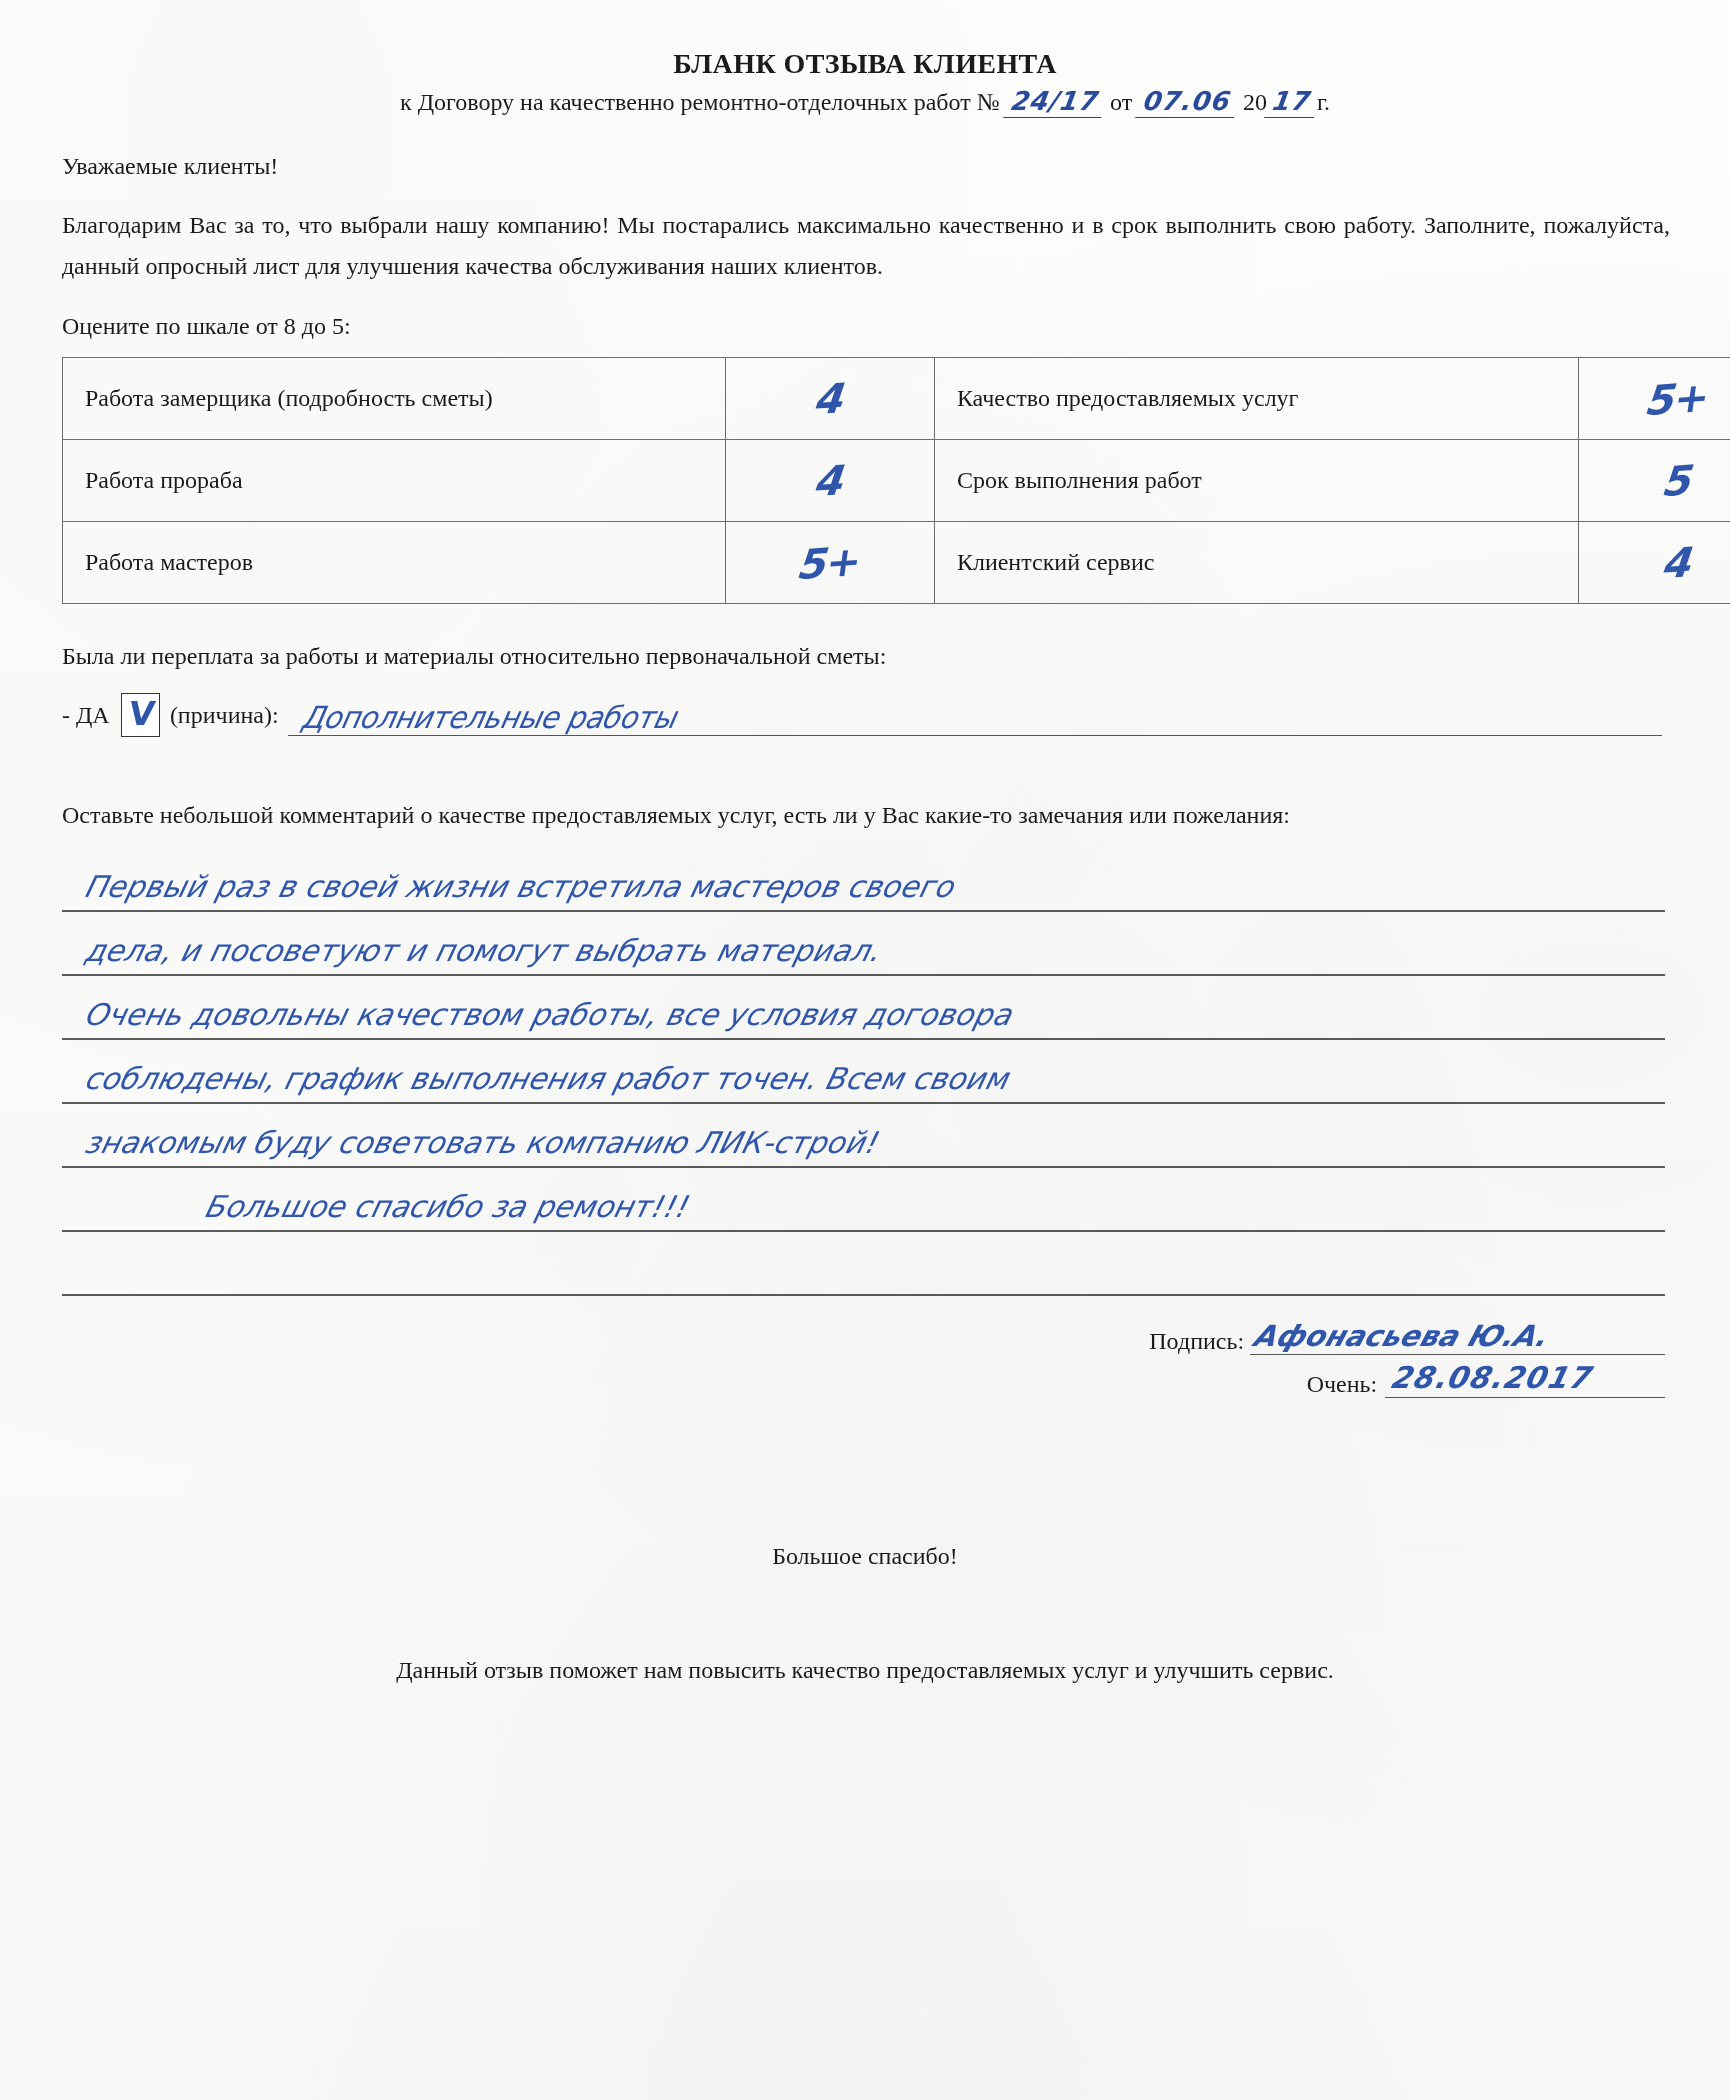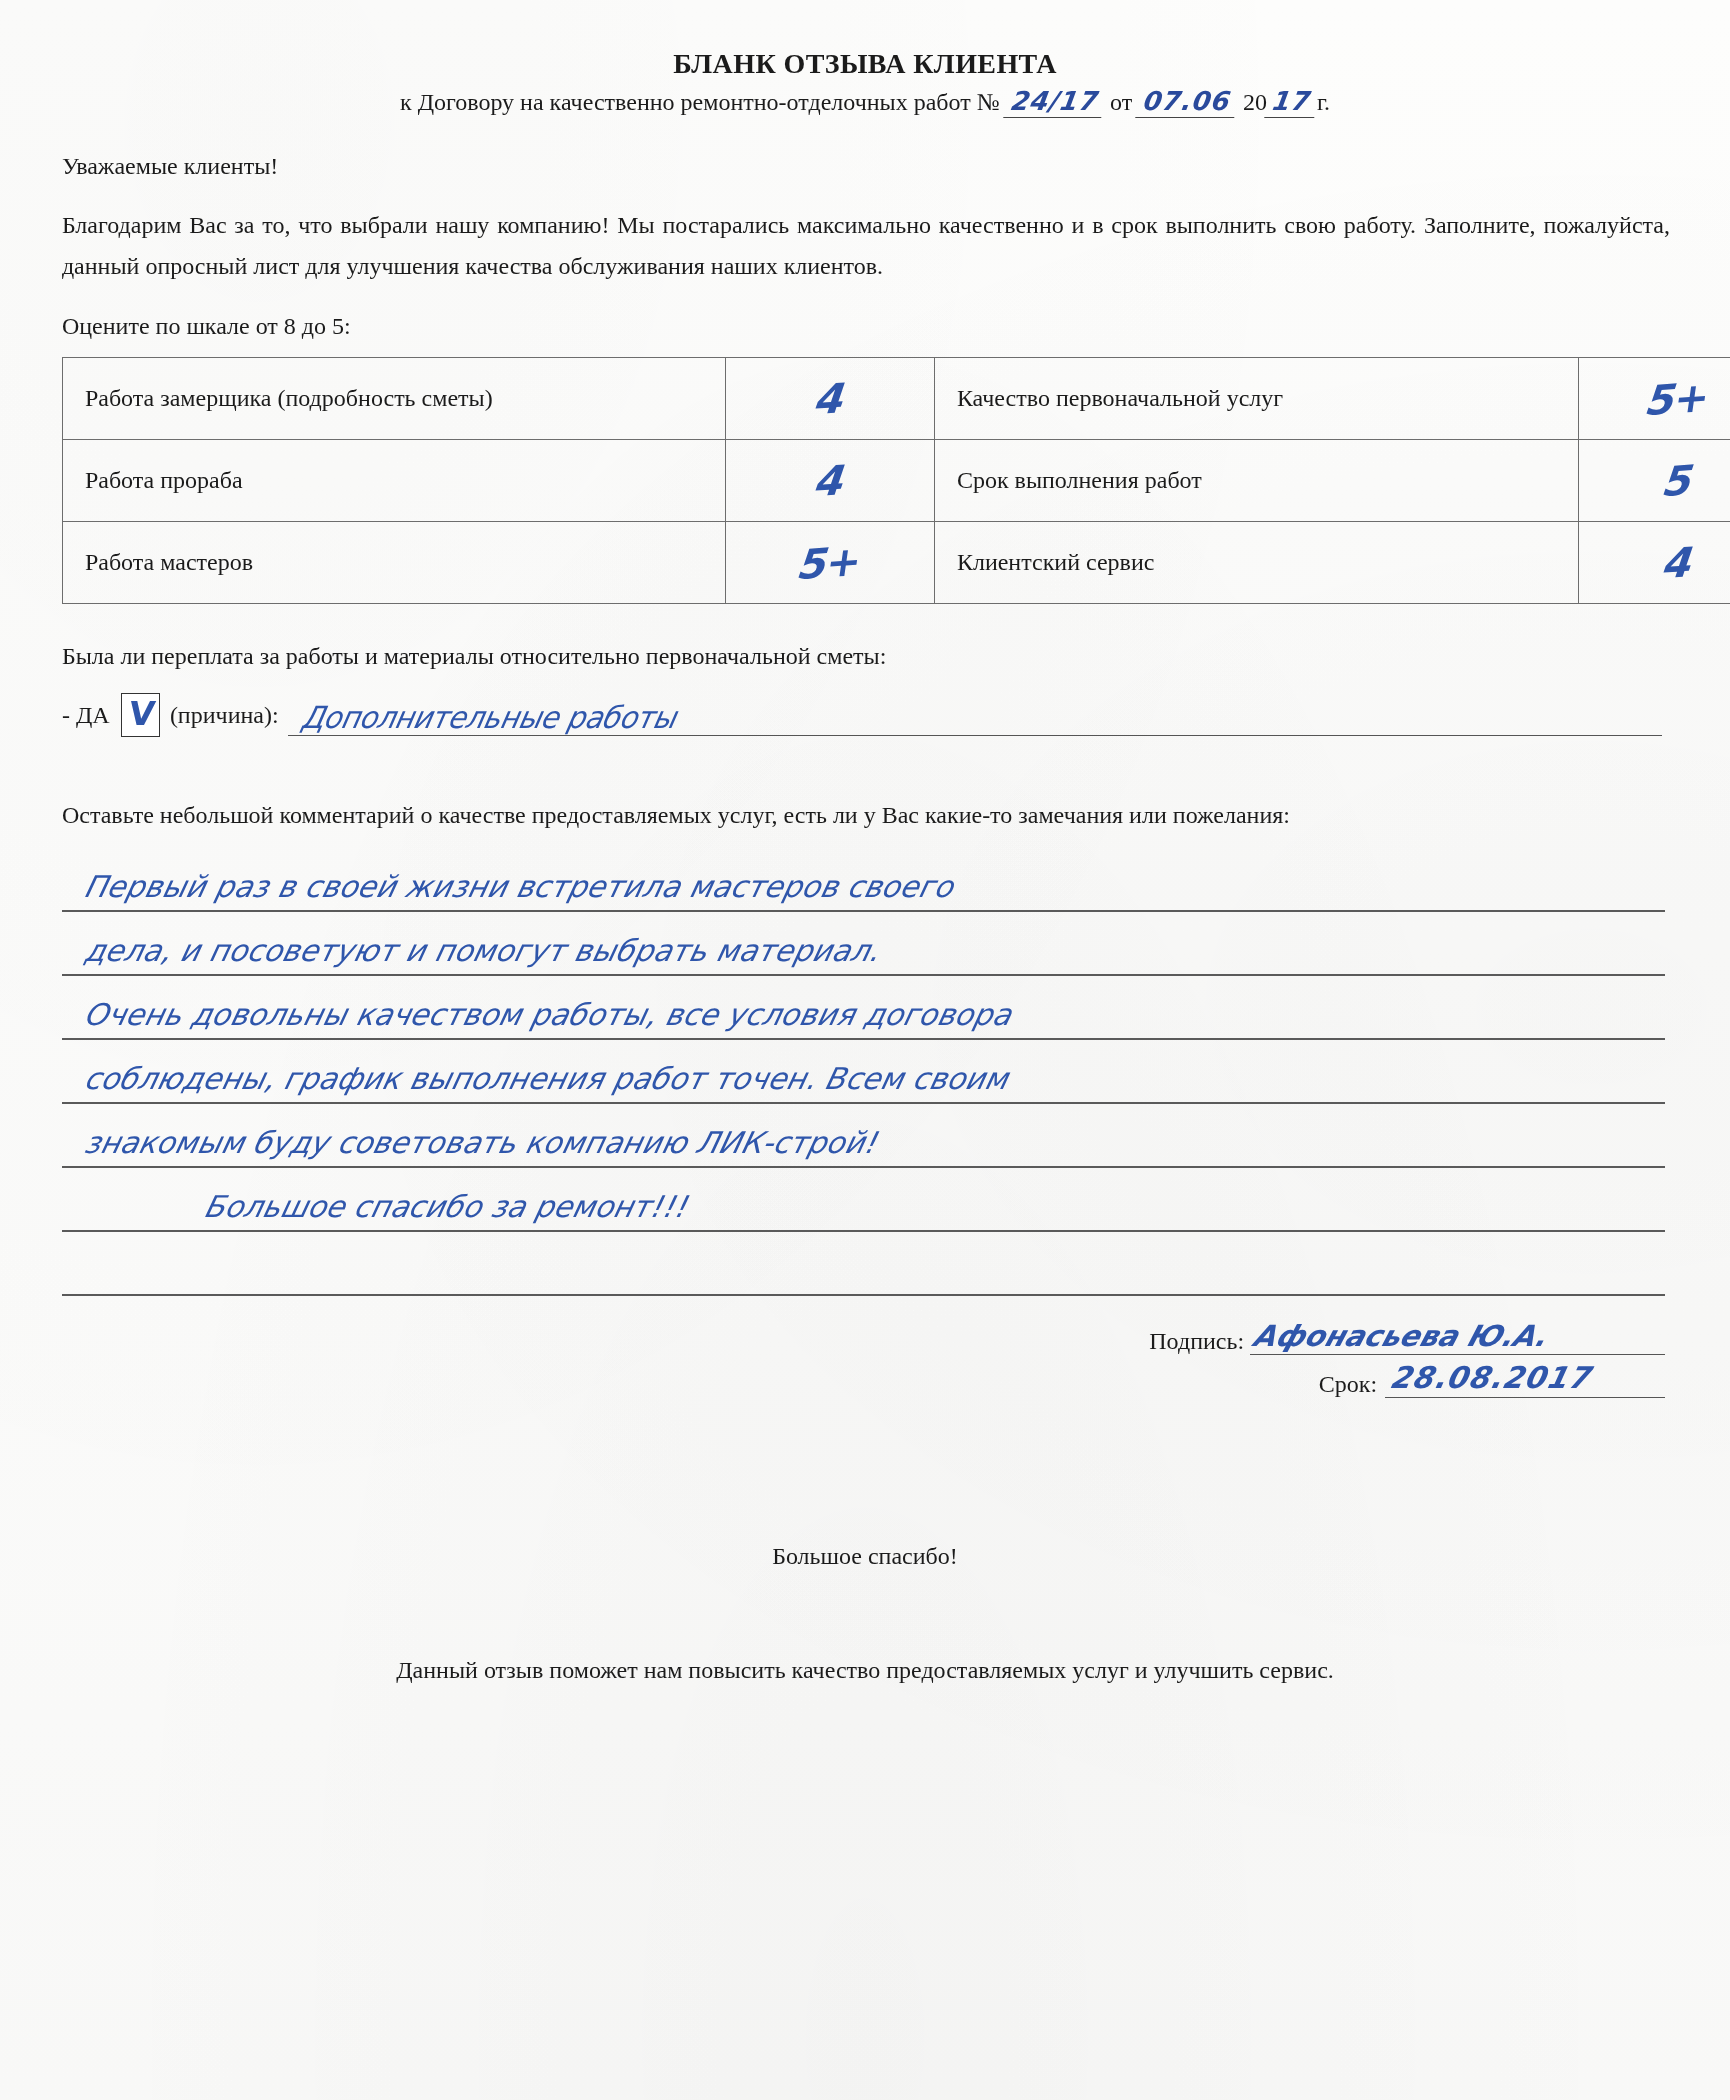--- a/index.html
+++ b/index.html
@@ -282,21 +282,21 @@
 
     <div class="greeting">Уважаемые клиенты!</div>
     <div class="para">Благодарим Вас за то, что выбрали нашу компанию! Мы постарались максимально качественно и в срок выполнить свою работу. Заполните, пожалуйста, данный опросный лист для улучшения качества обслуживания наших клиентов.</div>
     <div class="scale-label">Оцените по шкале от 8 до 5:</div>
 
     <table class="ratings">
       <tbody>
         <tr>
           <td class="crit-left">Работа замерщика (подробность сметы)</td>
           <td class="score-left"><span class="score-mark">4</span></td>
-          <td class="crit-right">Качество первоначальной услуг</td>
+          <td class="crit-right">Качество предоставляемых услуг</td>
           <td class="score-right"><span class="score-mark">5+</span></td>
         </tr>
         <tr>
           <td class="crit-left">Работа прораба</td>
           <td class="score-left"><span class="score-mark">4</span></td>
           <td class="crit-right">Срок выполнения работ</td>
           <td class="score-right"><span class="score-mark">5</span></td>
         </tr>
         <tr>
           <td class="crit-left">Работа мастеров</td>
@@ -349,21 +349,21 @@
 
     <div class="sign-row">
       <span class="sign-left">
         <span>Подпись:</span>
         <span class="sign-line">
           <span class="hand">Афонасьева Ю.А.</span>
         </span>
       </span>
       <span class="sign-spacer"></span>
       <span class="date-box">
-        <span>Срок:</span>
+        <span>Очень:</span>
         <span class="date-line">
           <span class="hand">28.08.2017</span>
         </span>
       </span>
     </div>
 
     <div class="thanks">Большое спасибо!</div>
     <div class="footnote">Данный отзыв поможет нам повысить качество предоставляемых услуг и улучшить сервис.</div>
 
   </div>

